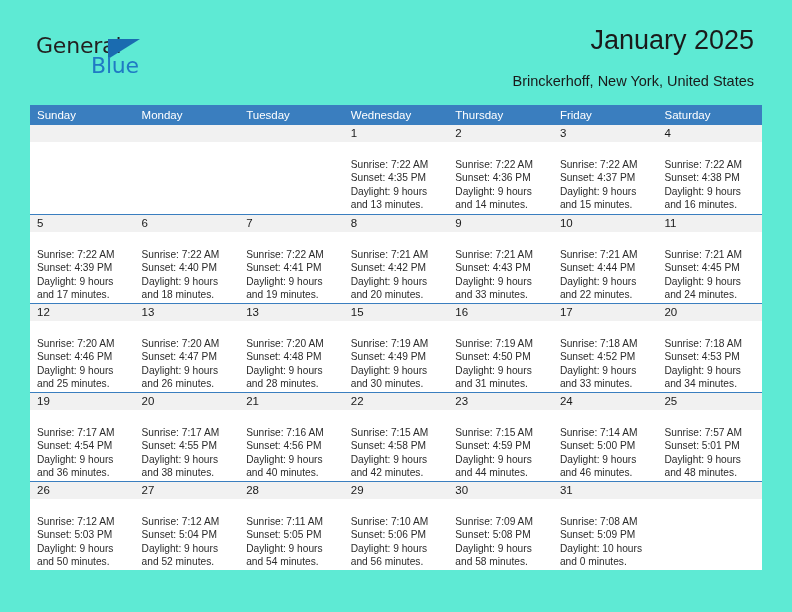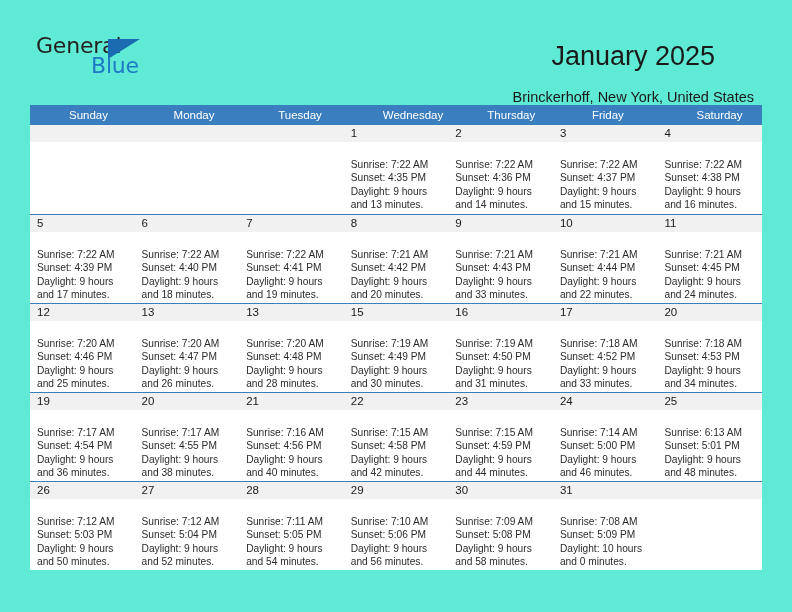--- a/index.html
+++ b/index.html
@@ -56,22 +56,22 @@
     left: 72px;
     top: 6px;
     width: 0; height: 0;
     border-left: 32px solid #1a6bb0;
     border-bottom: 20px solid transparent;
   }
 
   .title-block {
     position: absolute;
     right: 38px;
-    top: 40px;
-    text-align: center;
+    top: 24px;
+    text-align: right;
   }
   .cal-title {
     font-size: 27px;
     color: #1a1a1a;
     font-weight: 400;
     line-height: 32px;
     white-space: nowrap;
   }
   .cal-subtitle {
     margin-top: 16px;
@@ -95,21 +95,20 @@
     height: 20px;
   }
   .dow {
     flex: 1 1 0;
     color: #ffffff;
     font-size: 11.5px;
     line-height: 20px;
     padding-left: 7px;
     white-space: nowrap;
     overflow: hidden;
-    margin-left: 32px;
   }
 
   .week {
     display: flex;
     border-top: 1px solid #3a7ebf;
     height: 89px;
   }
   .week.first { border-top: none; }
 
   .cell {
@@ -396,21 +395,21 @@
             <div class="cell-body">
               <div>Sunrise: 7:14 AM</div>
               <div>Sunset: 5:00 PM</div>
               <div>Daylight: 9 hours</div>
               <div>and 46 minutes.</div>
             </div>
           </div>
           <div class="cell">
             <div class="cell-daynum">25</div>
             <div class="cell-body">
-              <div>Sunrise: 6:13 AM</div>
+              <div>Sunrise: 7:57 AM</div>
               <div>Sunset: 5:01 PM</div>
               <div>Daylight: 9 hours</div>
               <div>and 48 minutes.</div>
             </div>
           </div>
         </div>
         <div class="week">
           <div class="cell">
             <div class="cell-daynum">26</div>
             <div class="cell-body">

